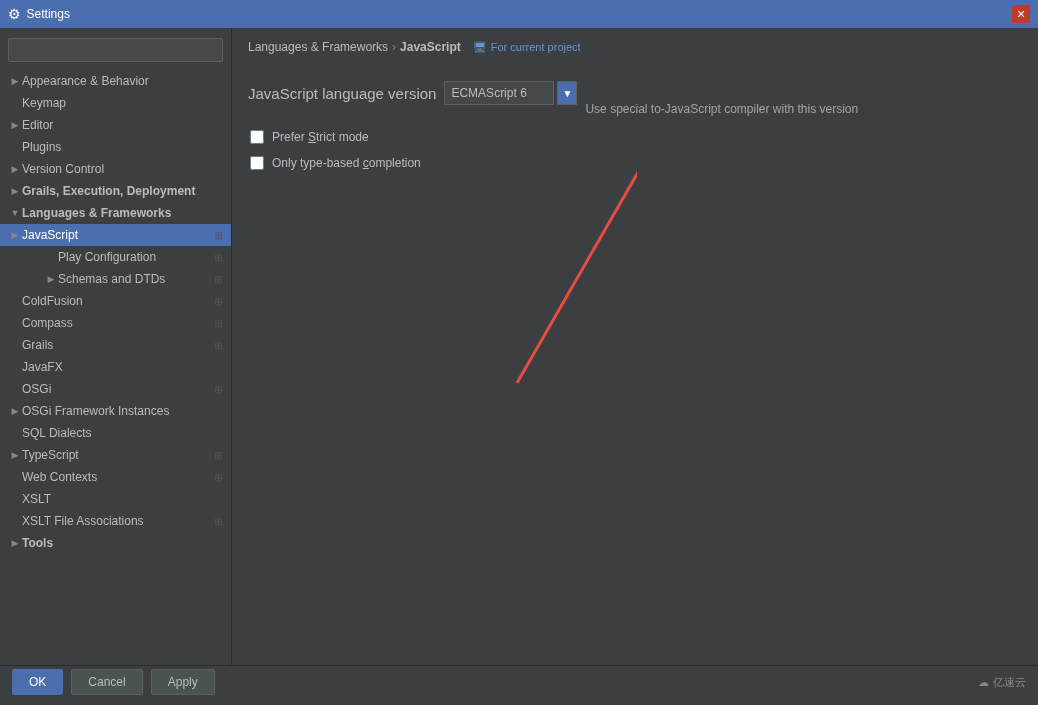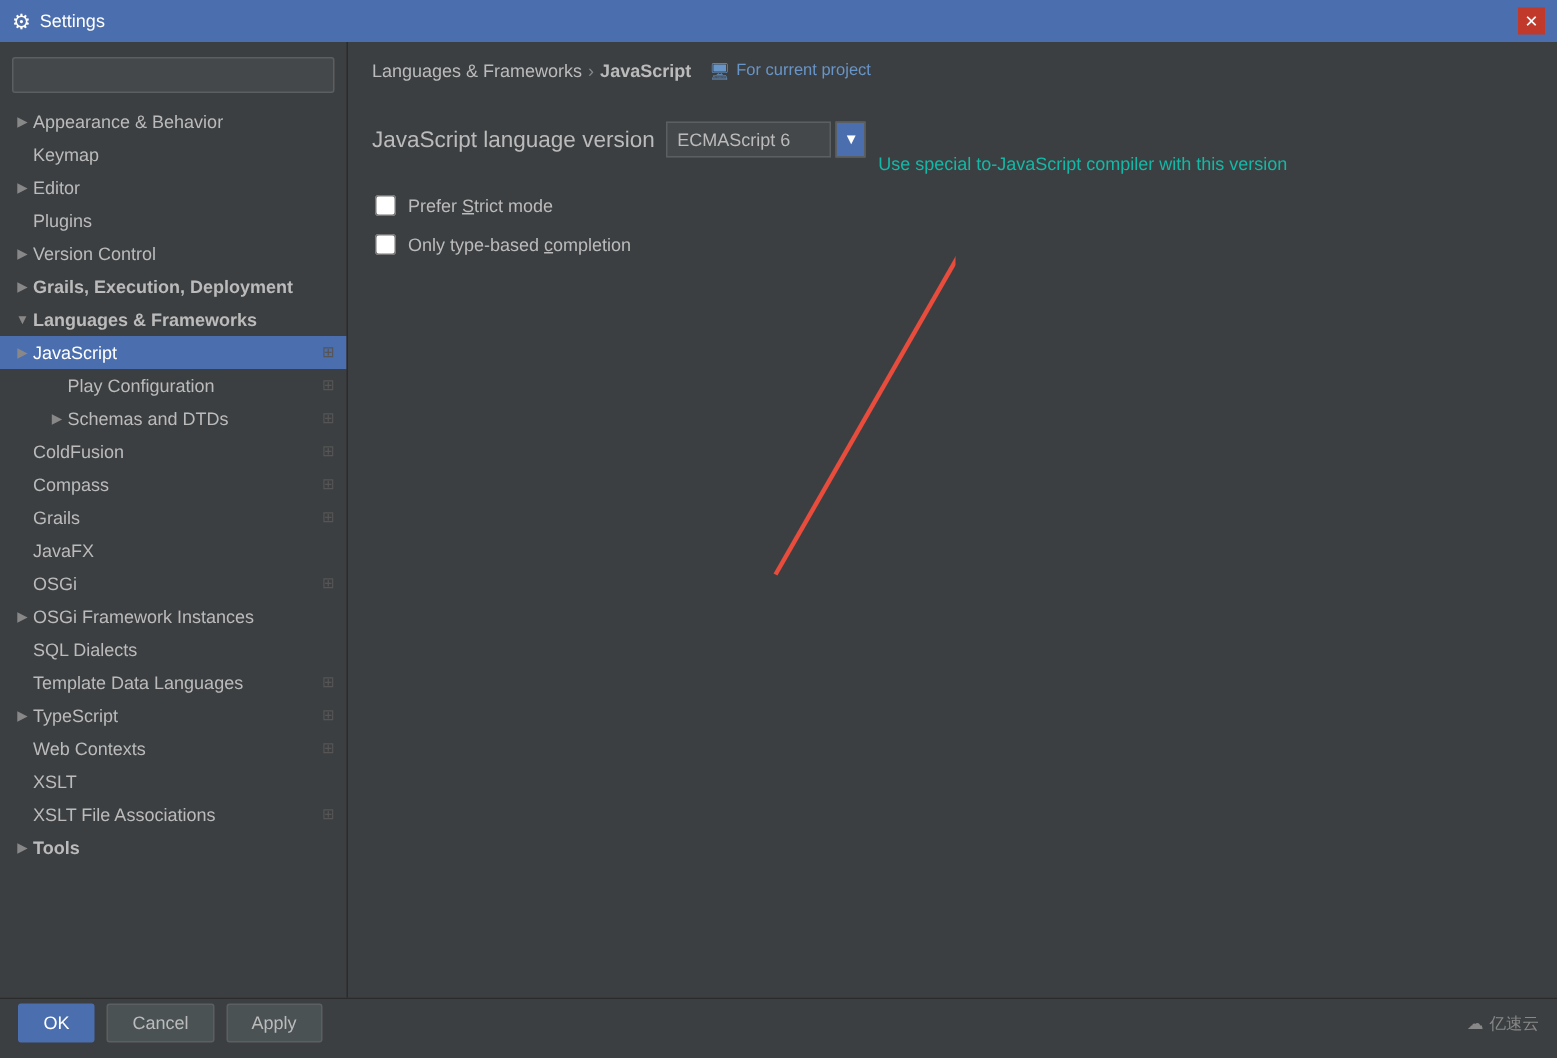--- a/index.html
+++ b/index.html
@@ -103,21 +103,21 @@
       flex: 1;
       overflow: hidden;
       text-overflow: ellipsis;
     }
     .tree-item .icon-right {
       color: #555;
       font-size: 10px;
       margin-left: 2px;
     }
     .indent-1 { }
-    .indent-2 { padding-left: 31px; }
+    .indent-2 { padding-left: 44px; }
 
     
     .content {
       flex: 1;
       background: #3c3f41;
       padding: 12px 16px;
       position: relative;
     }
 
     .breadcrumb {
@@ -181,21 +181,21 @@
       display: flex;
       align-items: center;
       justify-content: center;
       font-size: 10px;
       cursor: pointer;
       border: 1px solid #5c5f61;
       margin-left: -1px;
     }
     .use-compiler-text {
       margin-left: 8px;
-      color: #14b8a6;
+      color: #a3a3a3;
       font-size: 12px;
       margin-top: 32px;
     }
 
     .checkbox-row {
       display: flex;
       align-items: center;
       margin-bottom: 12px;
       padding-left: 2px;
     }
@@ -340,25 +340,20 @@
           <span class="label">OSGi</span>
           <span class="icon-right">⊞</span>
         </div>
         <div class="tree-item indent-1">
           <span class="arrow">▶</span>
           <span class="label">OSGi Framework Instances</span>
         </div>
         <div class="tree-item indent-1">
           <span class="arrow"></span>
           <span class="label">SQL Dialects</span>
-        </div>
-        <div class="tree-item indent-1">
-          <span class="arrow"></span>
-          <span class="label">Template Data Languages</span>
-          <span class="icon-right">⊞</span>
         </div>
         <div class="tree-item indent-1">
           <span class="arrow">▶</span>
           <span class="label">TypeScript</span>
           <span class="icon-right">⊞</span>
         </div>
         <div class="tree-item indent-1">
           <span class="arrow"></span>
           <span class="label">Web Contexts</span>
           <span class="icon-right">⊞</span>

